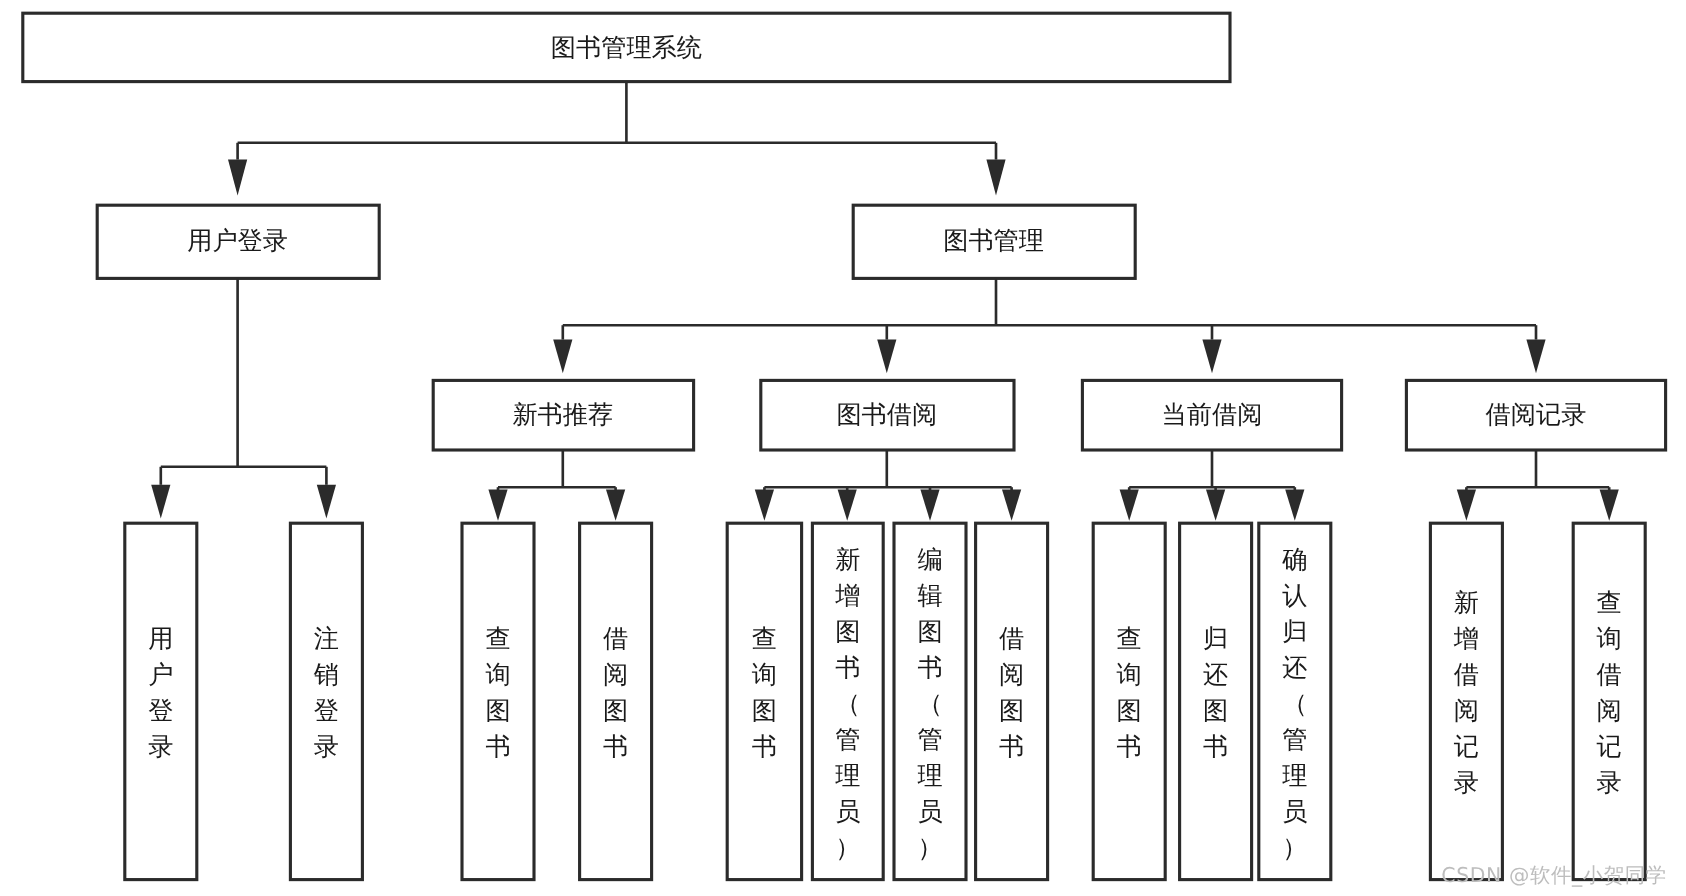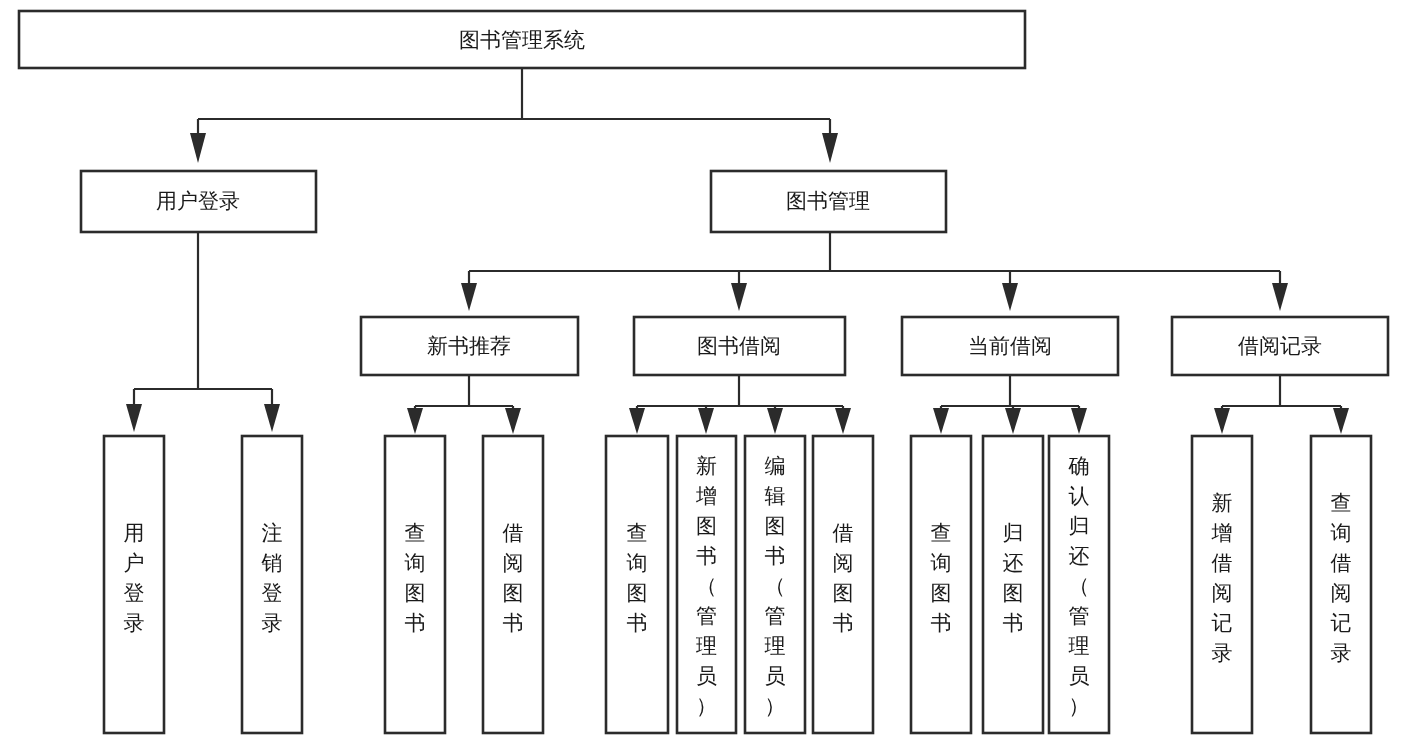--- a/index.html
+++ b/index.html
@@ -217,13 +217,14 @@
         <text class="node-label-vertical" x="775" y="473"><tspan x="775" dy="0">编</tspan><tspan x="775" dy="30">辑</tspan><tspan x="775" dy="30">图</tspan><tspan x="775" dy="30">书</tspan><tspan x="775" dy="30">（</tspan><tspan x="775" dy="30">管</tspan><tspan x="775" dy="30">理</tspan><tspan x="775" dy="30">员</tspan><tspan x="775" dy="30">）</tspan></text>
         <text class="node-label-vertical" x="843" y="539.5"><tspan x="843" dy="0">借</tspan><tspan x="843" dy="30">阅</tspan><tspan x="843" dy="30">图</tspan><tspan x="843" dy="30">书</tspan></text>
         <text class="node-label-vertical" x="941" y="539.5"><tspan x="941" dy="0">查</tspan><tspan x="941" dy="30">询</tspan><tspan x="941" dy="30">图</tspan><tspan x="941" dy="30">书</tspan></text>
         <text class="node-label-vertical" x="1013" y="539.5"><tspan x="1013" dy="0">归</tspan><tspan x="1013" dy="30">还</tspan><tspan x="1013" dy="30">图</tspan><tspan x="1013" dy="30">书</tspan></text>
         <text class="node-label-vertical" x="1079" y="473"><tspan x="1079" dy="0">确</tspan><tspan x="1079" dy="30">认</tspan><tspan x="1079" dy="30">归</tspan><tspan x="1079" dy="30">还</tspan><tspan x="1079" dy="30">（</tspan><tspan x="1079" dy="30">管</tspan><tspan x="1079" dy="30">理</tspan><tspan x="1079" dy="30">员</tspan><tspan x="1079" dy="30">）</tspan></text>
         <text class="node-label-vertical" x="1222" y="509.5"><tspan x="1222" dy="0">新</tspan><tspan x="1222" dy="30">增</tspan><tspan x="1222" dy="30">借</tspan><tspan x="1222" dy="30">阅</tspan><tspan x="1222" dy="30">记</tspan><tspan x="1222" dy="30">录</tspan></text>
         <text class="node-label-vertical" x="1341" y="509.5"><tspan x="1341" dy="0">查</tspan><tspan x="1341" dy="30">询</tspan><tspan x="1341" dy="30">借</tspan><tspan x="1341" dy="30">阅</tspan><tspan x="1341" dy="30">记</tspan><tspan x="1341" dy="30">录</tspan></text>
       </g>
   </svg>
 
+  <div class="watermark">CSDN @软件_小贺同学</div>
 </div>
 
 </body></html>

